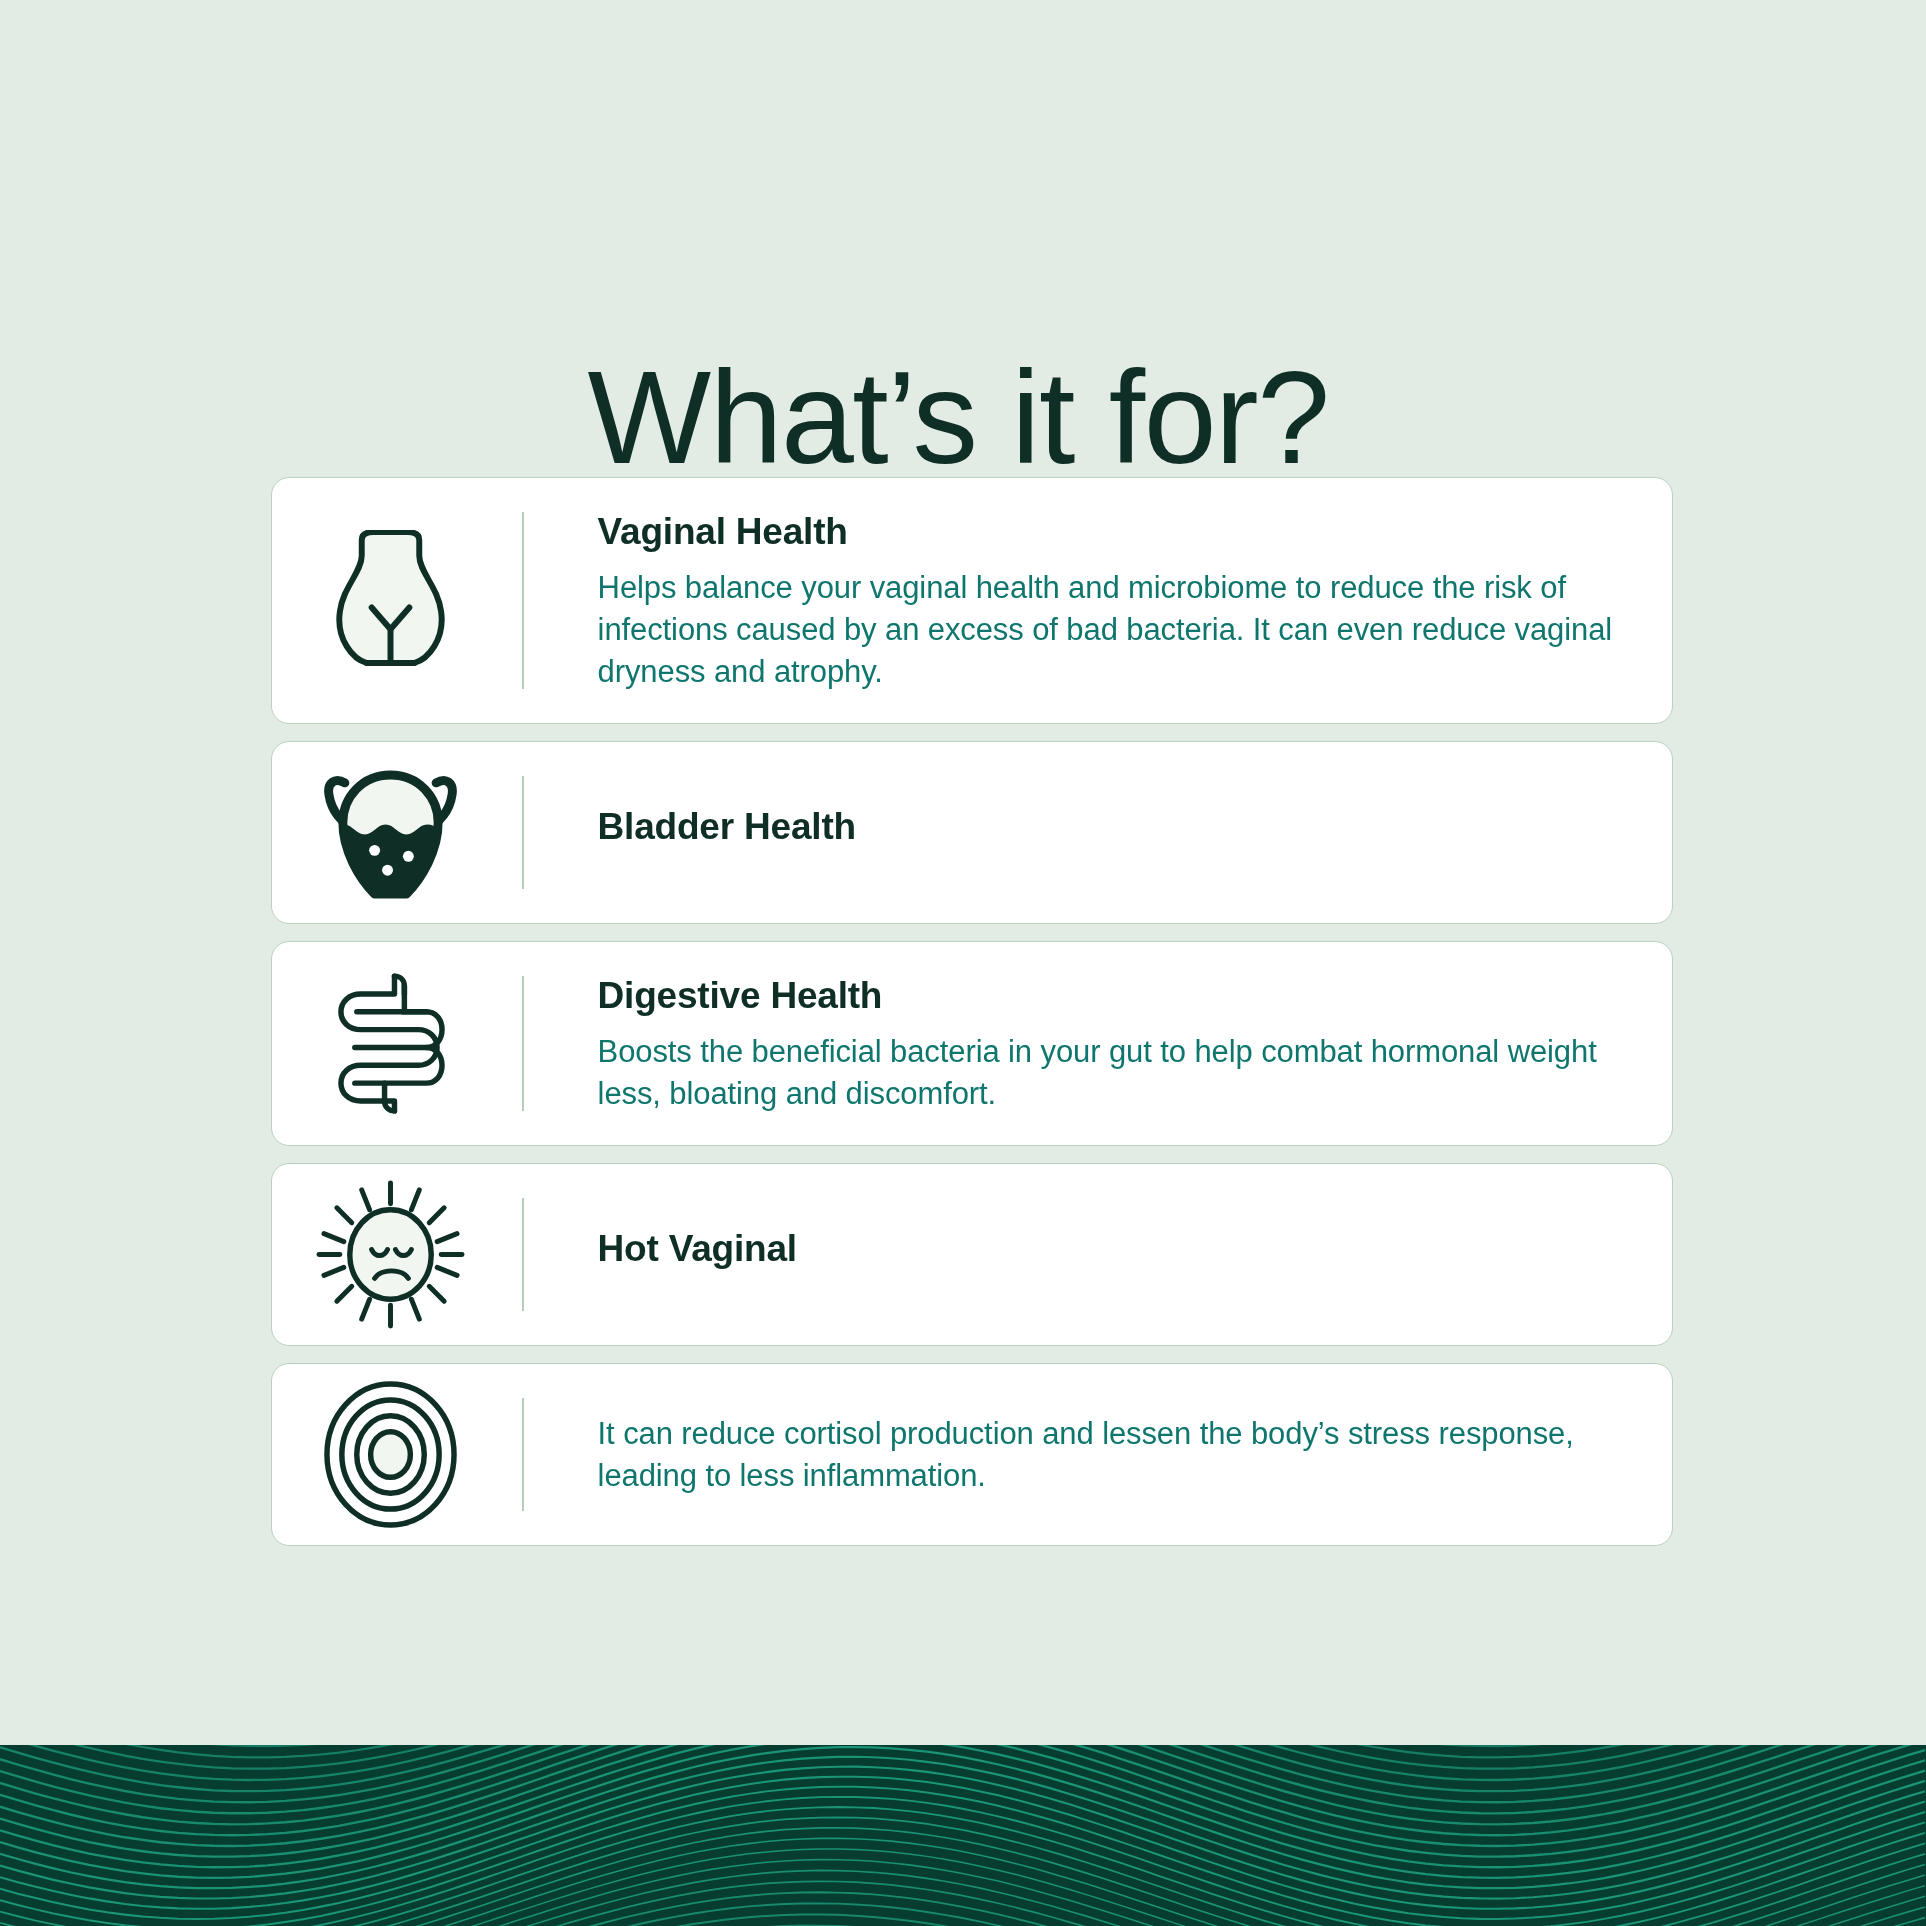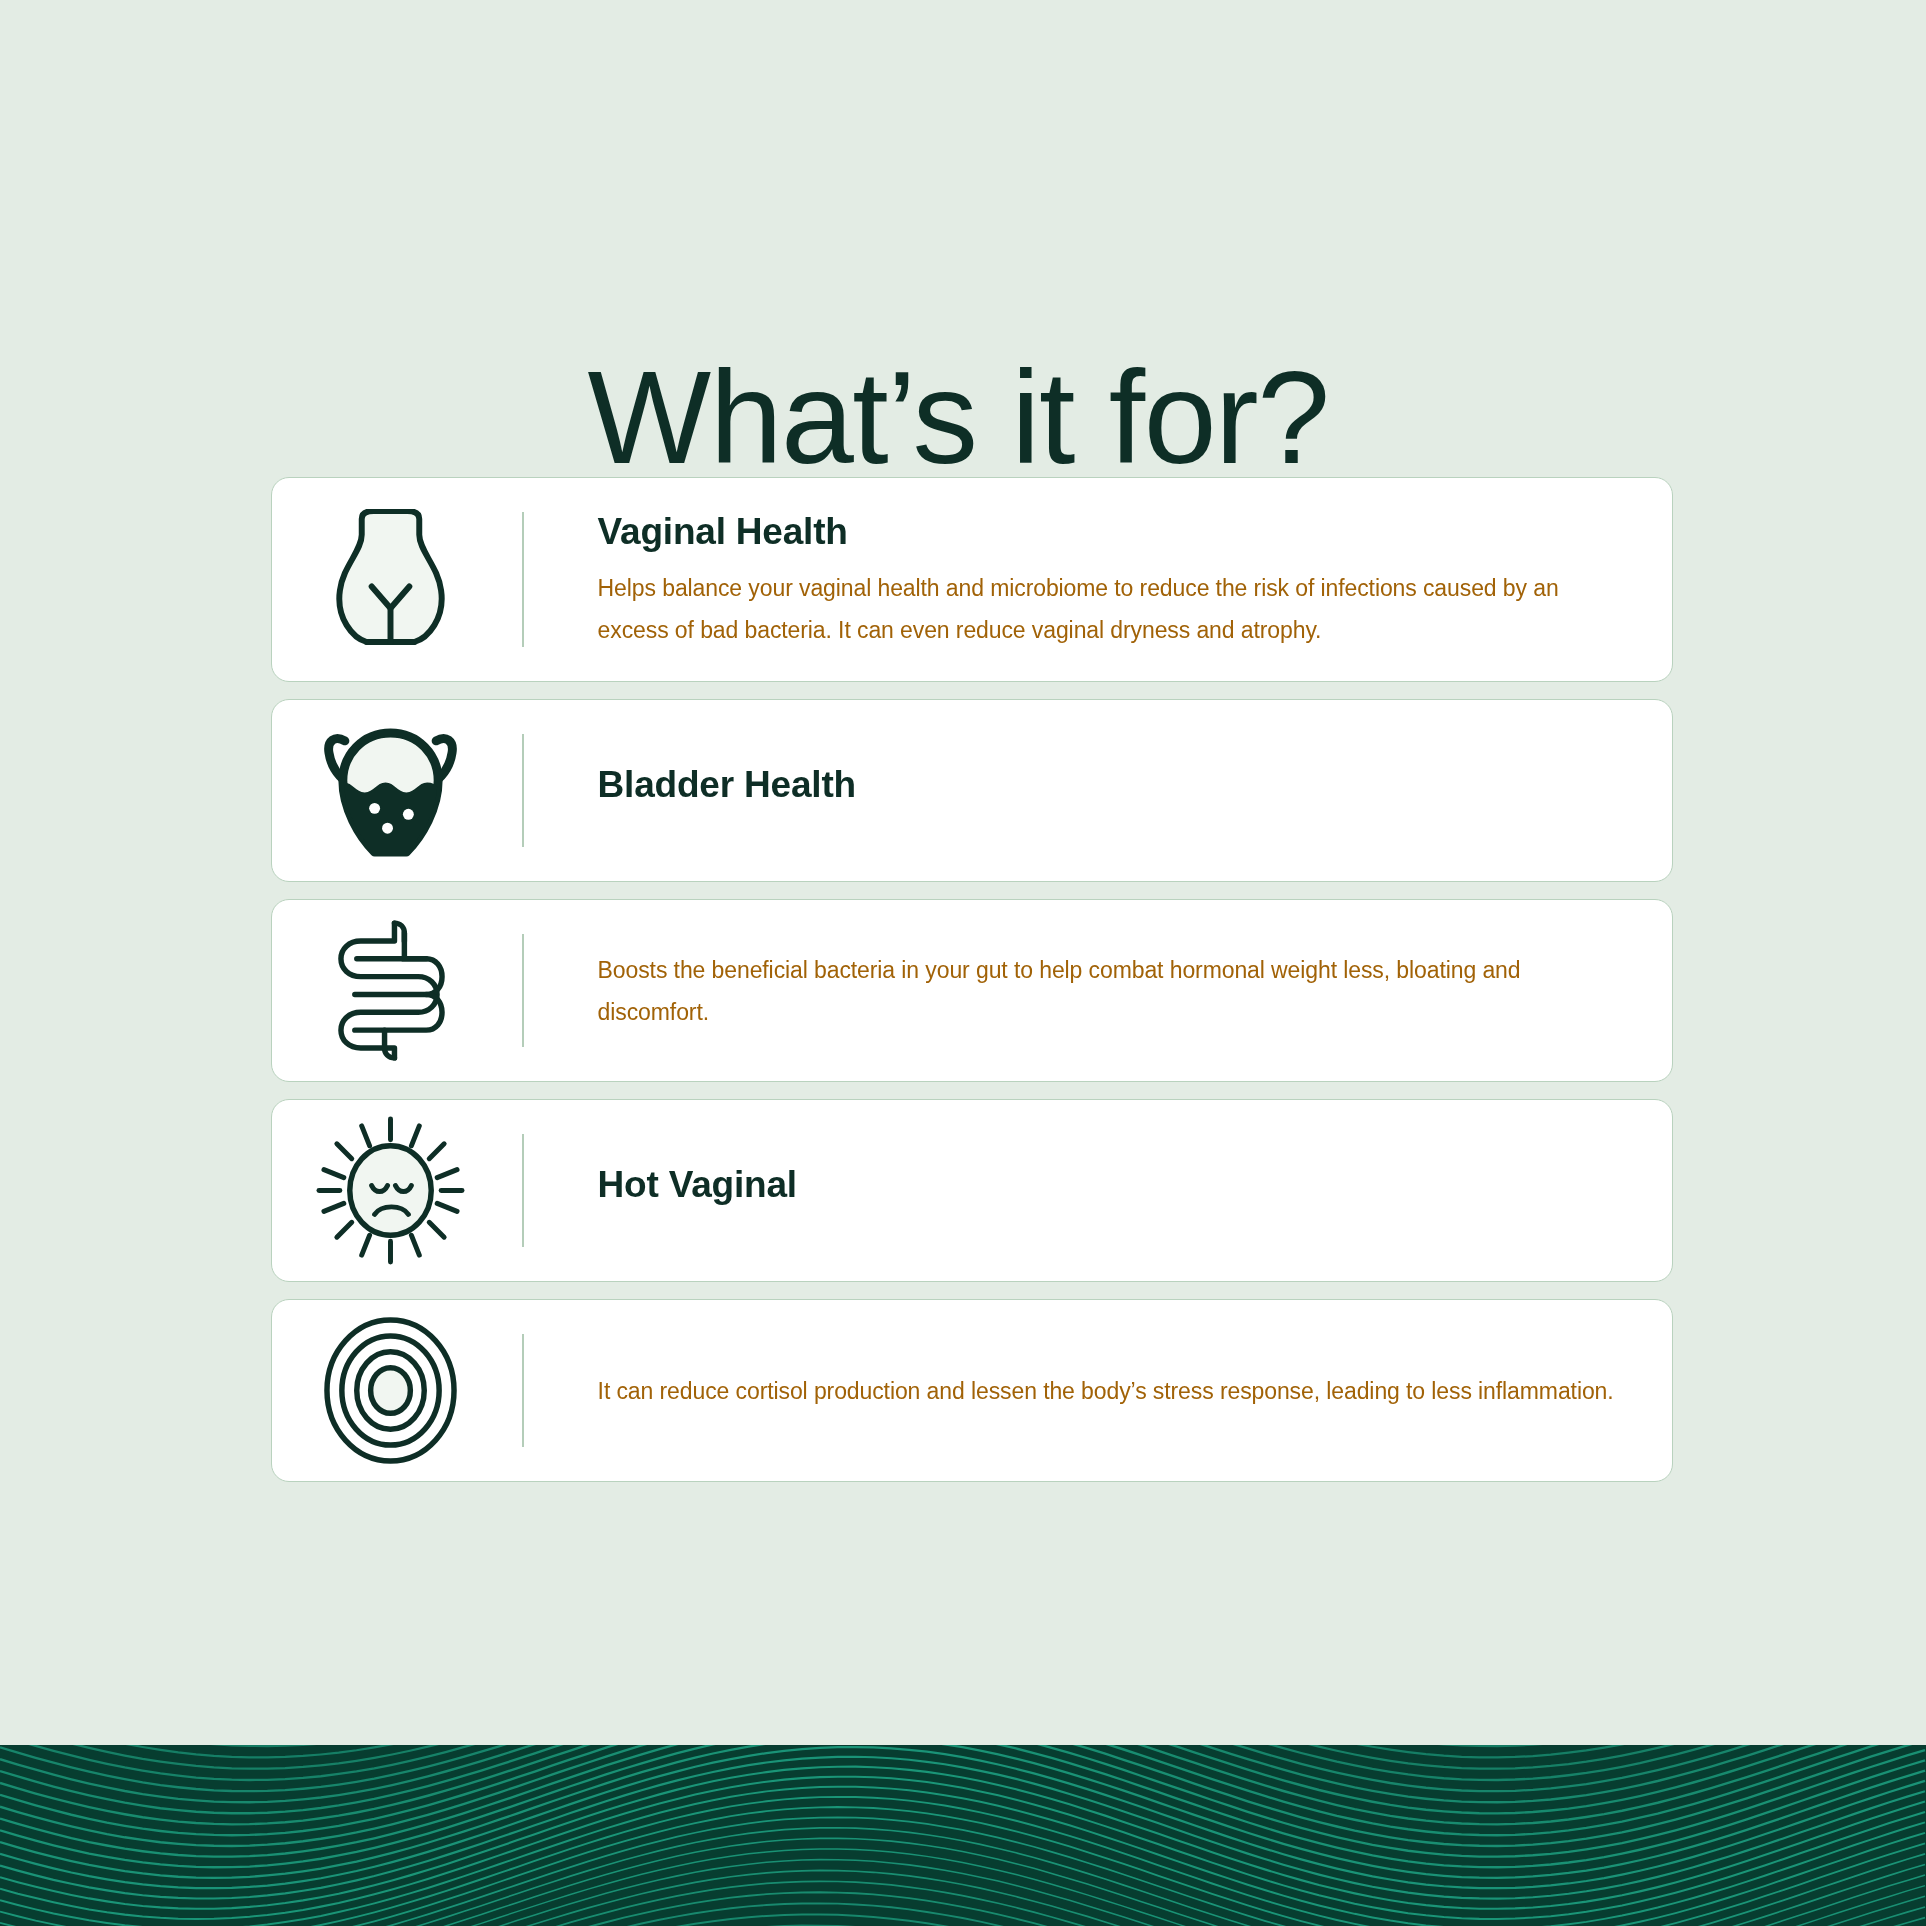--- a/index.html
+++ b/index.html
@@ -86,24 +86,24 @@
   .card-title {
     font-size: 37px;
     line-height: 48px;
     font-weight: 700;
     color: #0e2e26;
     margin: 0 0 11px 0;
     letter-spacing: -0.2px;
   }
 
   .card-desc {
-    font-size: 23px;
+    font-size: 31px;
     line-height: 42px;
     font-weight: 400;
-    color: #a16207;
+    color: #0f766e;
     margin: 0;
     letter-spacing: -0.1px;
     max-width: 1049px;
   }
 
   
   .wave-band {
     position: absolute;
     left: 0;
     bottom: 0;
@@ -173,20 +173,21 @@
           </g>
           <g stroke="#0e2e26" stroke-width="5.5" fill="none" stroke-linecap="round">
             <path d="M20 112 L92 112 C102 112 108 104 108 94 C108 84 102 76 92 76"></path>
             <path d="M60 140 C54 140 50 136 50 130 L50 112"></path>
             <path d="M70 14 L70 22"></path>
           </g>
         </svg>
       </div>
       <div class="card-divider"></div>
       <div class="card-body">
+        <div class="card-title">Digestive Health</div>
         <div class="card-desc">Boosts the beneficial bacteria in your gut to help combat hormonal weight less, bloating and discomfort.</div>
       </div>
     </div>
 
     <div class="card">
       <div class="card-icon-cell">
         <svg width="149" height="149" viewBox="0 0 150 150" fill="none">
           <g stroke="#0e2e26" stroke-width="5" stroke-linecap="round">
             <line x1="75" y1="3" x2="75" y2="24"></line>
             <line x1="104" y1="10" x2="96" y2="30"></line>

